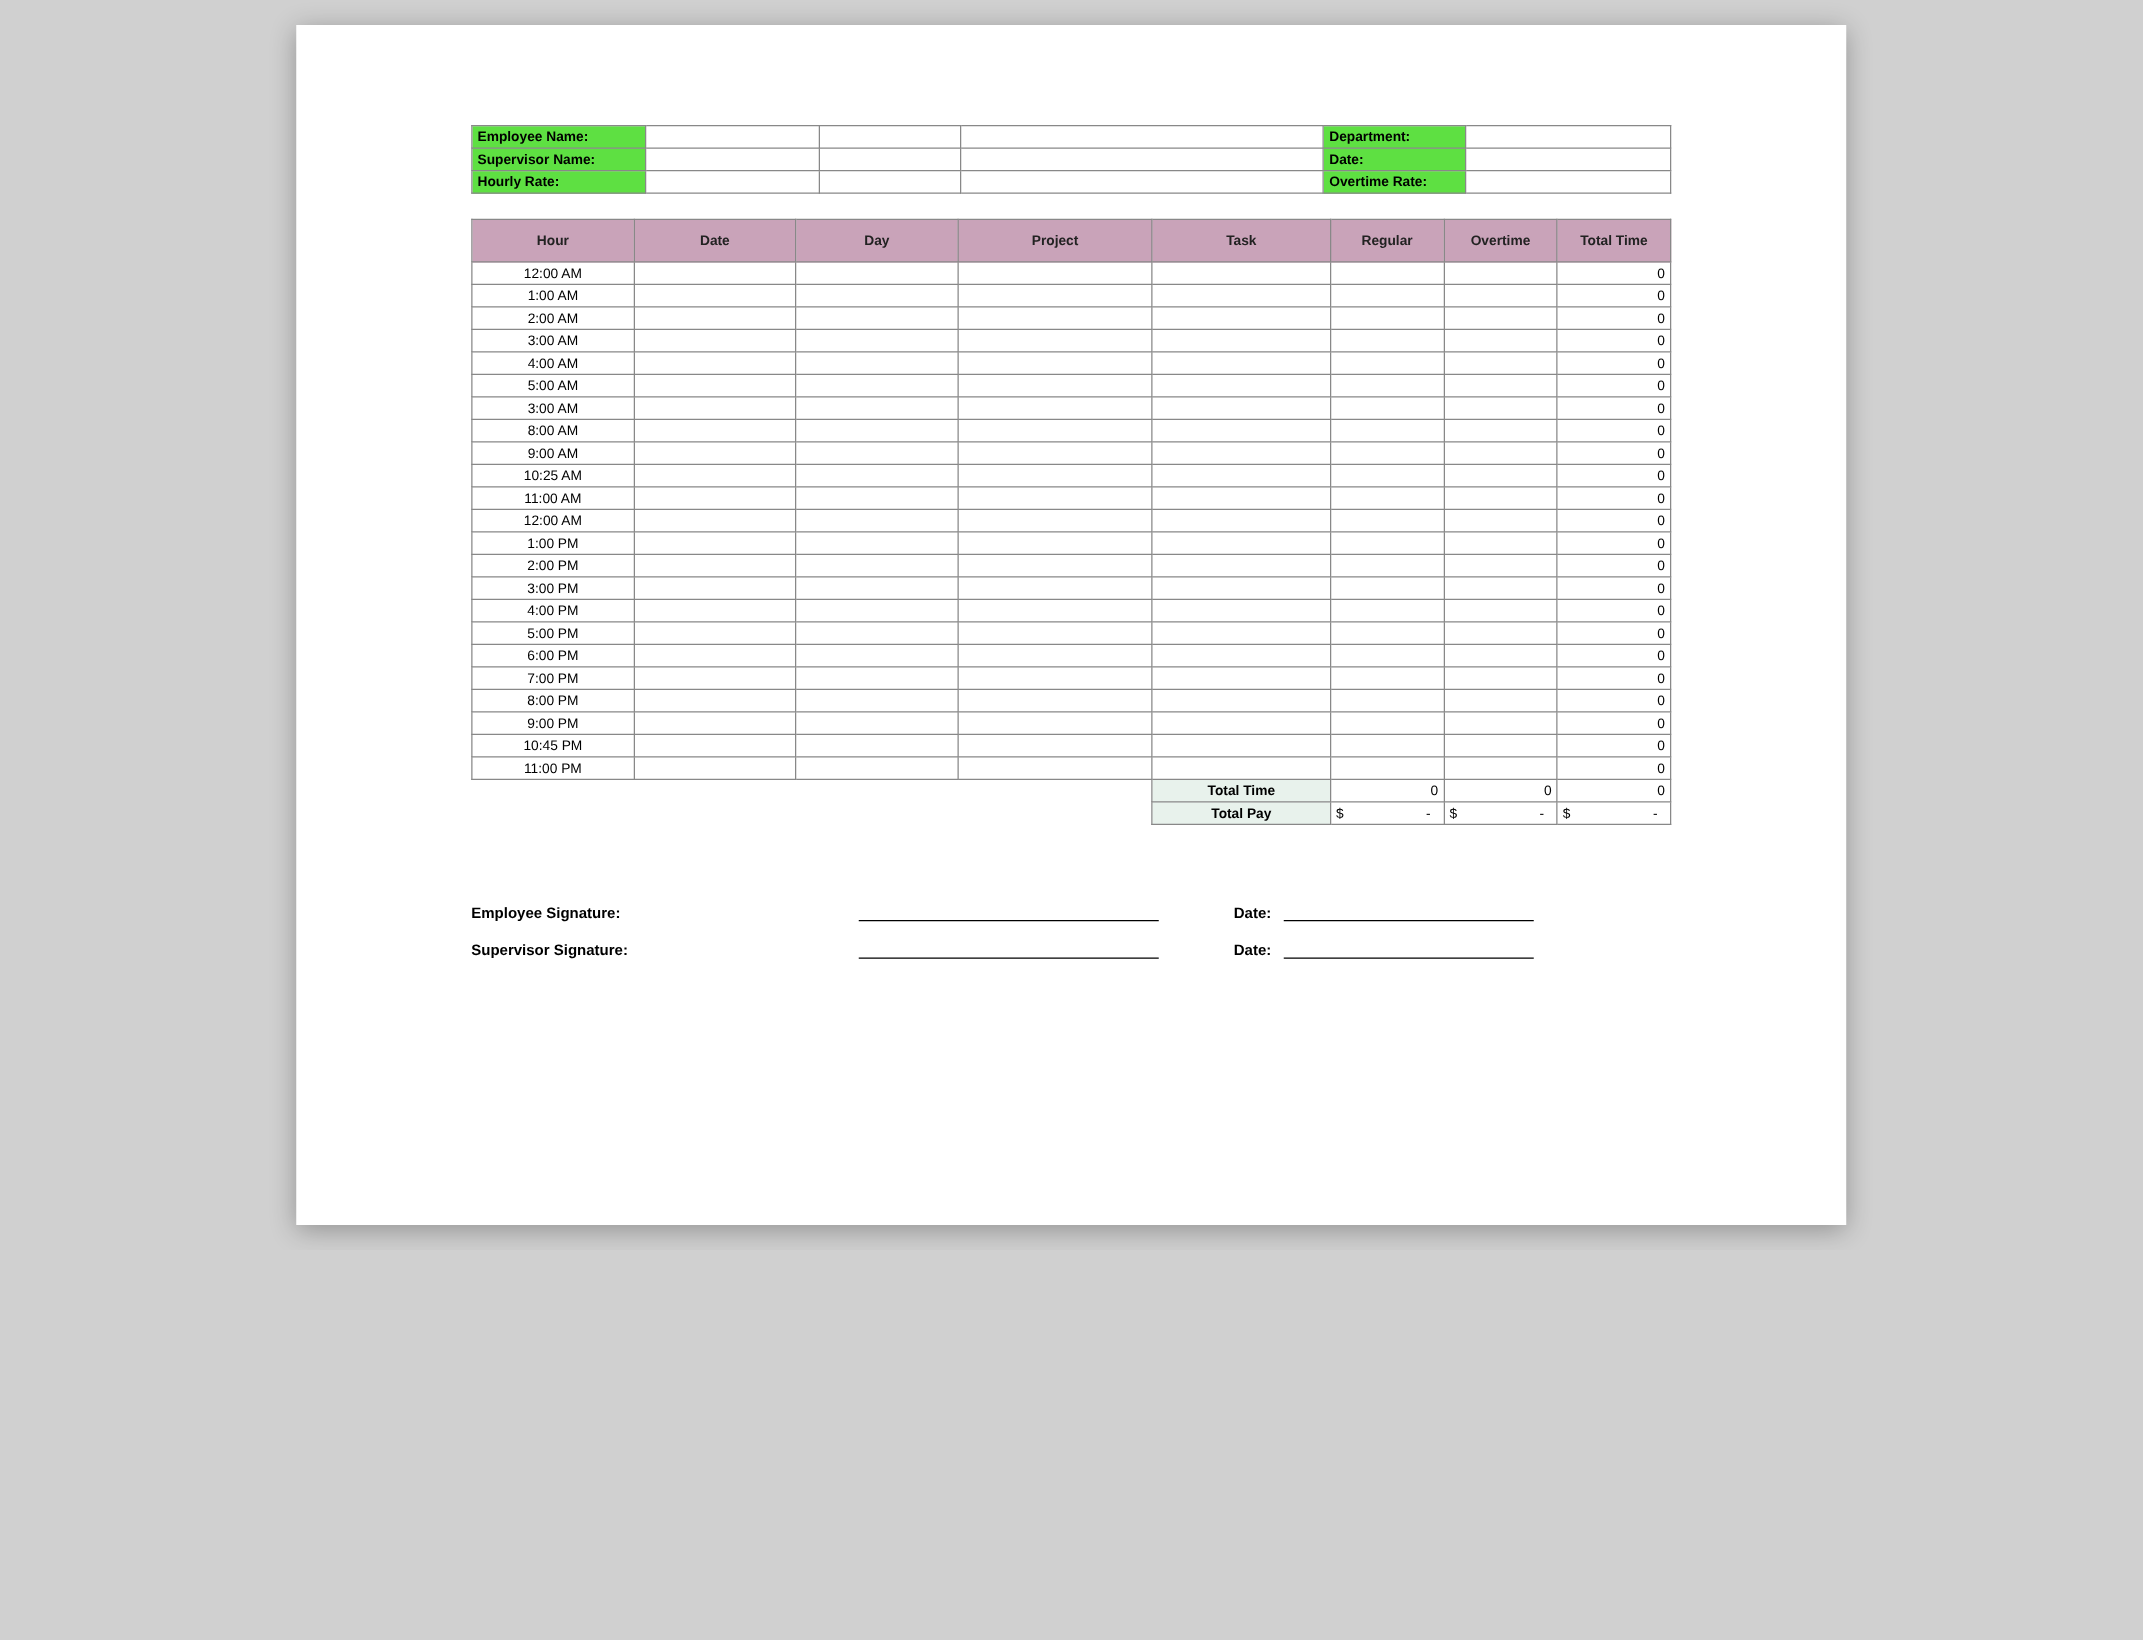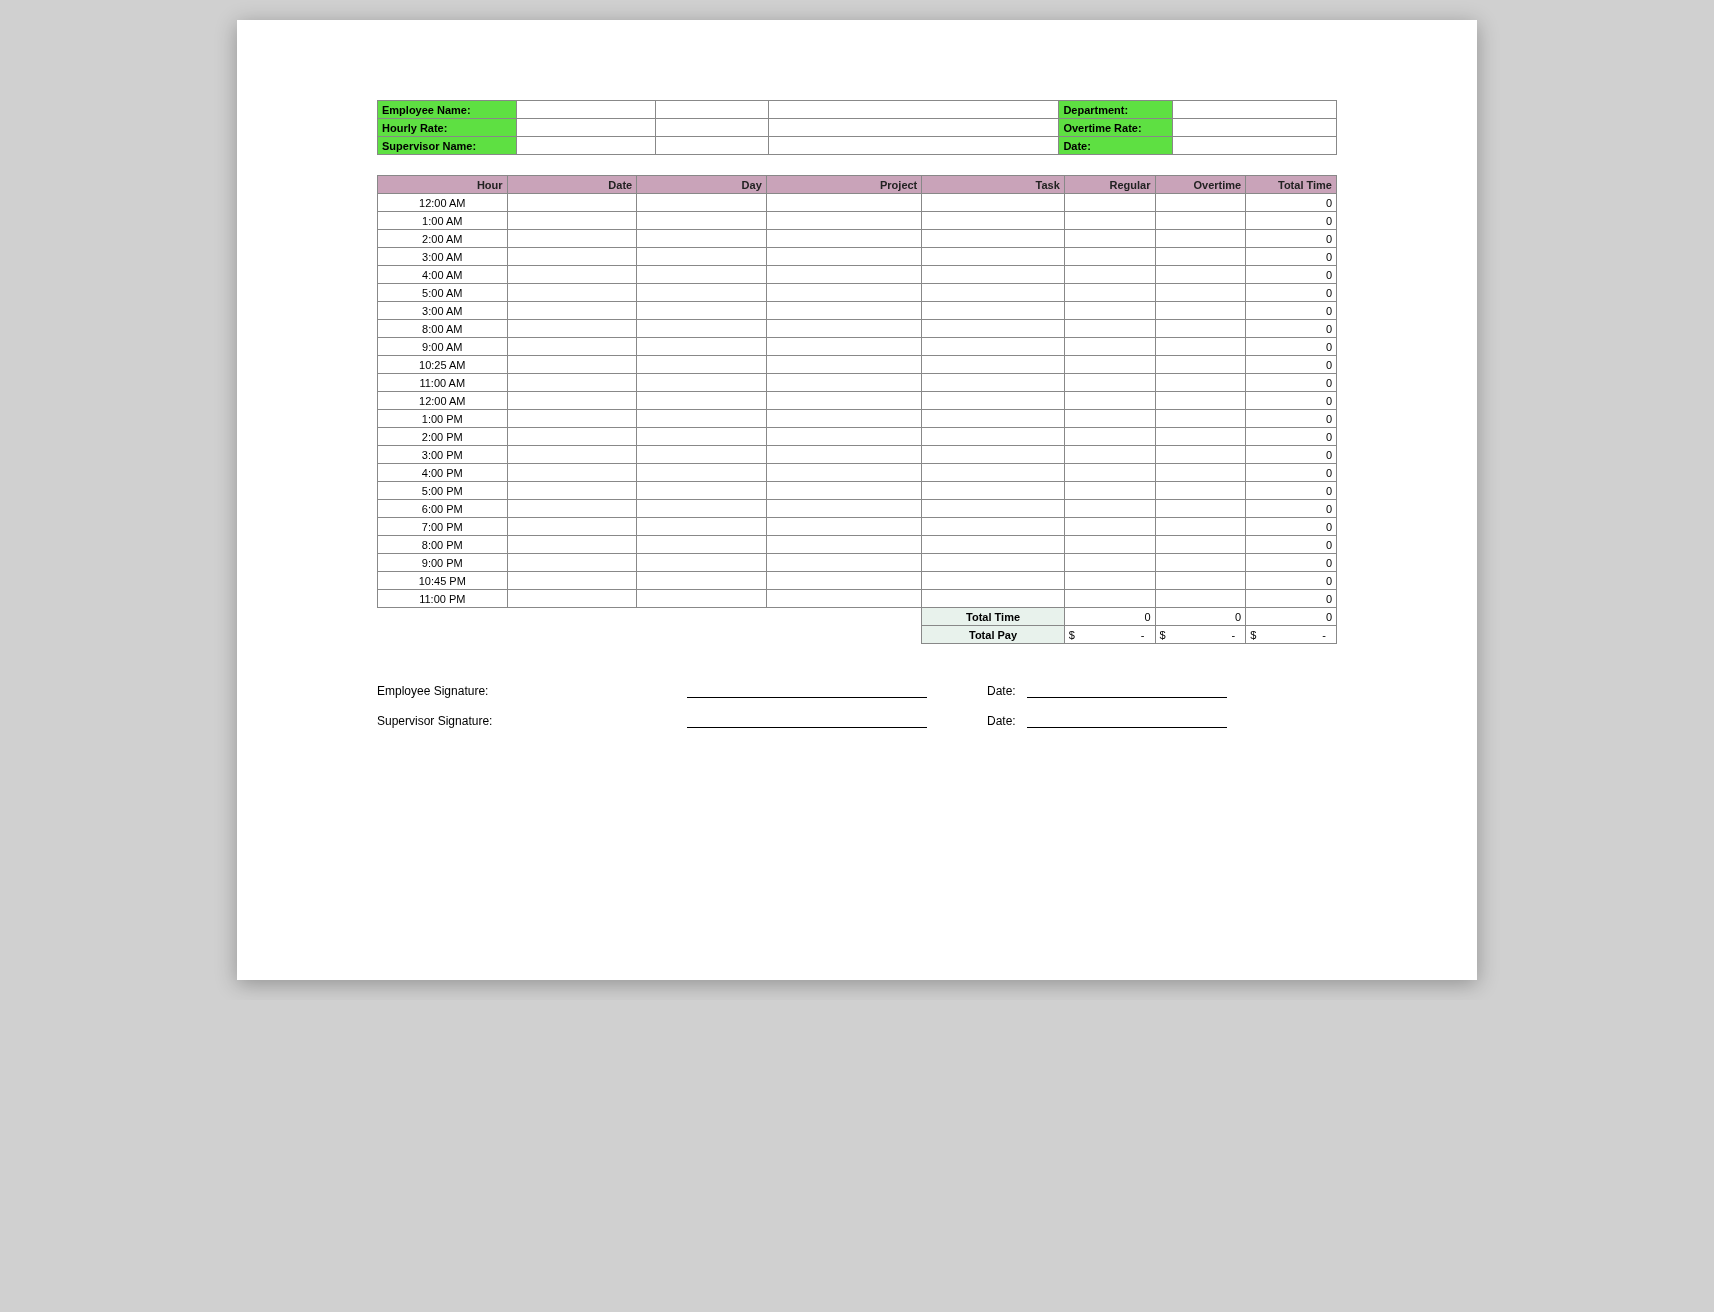--- a/index.html
+++ b/index.html
@@ -26,40 +26,40 @@
   .info-table td { height: 18px; }
   .info-label { background: #5ee042; font-weight: 700; font-size: 11px; }
   .info-left  { width: 110px; }
   .info-blank1 { width: 110px; }
   .info-blank2 { width: 90px; }
   .info-blank3 { width: 230px; }
   .info-right { width: 90px; }
   .info-val   { width: 130px; }
 
   
-  .ts-header th { background: #c9a3b9; color: #222; font-weight: 700; text-align: right; font-size: 11px; height: 18px; }
+  .ts-header th { background: #c9a3b9; color: #222; font-weight: 700; text-align: center; font-size: 11px; height: 34px; }
   .ts-row td { text-align: center; }
   .ts-row .total-cell { text-align: right; padding-right: 4px; }
   .col-hour { width: 100px; }
   .col-date { width: 100px; }
   .col-day  { width: 100px; }
   .col-proj { width: 120px; }
   .col-task { width: 110px; }
   .col-reg  { width: 70px; }
   .col-ot   { width: 70px; }
   .col-tot  { width: 70px; }
 
   .summary-row td { font-size: 11px; }
   .summary-label { background: #e8f2ec; font-weight: 700; text-align: center; }
   .summary-val   { text-align: right; padding-right: 4px; }
   .pay-cell { text-align: left; padding-left: 4px; }
   .pay-dash { float: right; padding-right: 6px; }
 
   
-  .sig-block { margin-top: 40px; font-size: 12px; font-weight: 400; }
+  .sig-block { margin-top: 63px; font-size: 12px; font-weight: 700; }
   .sig-row { display: flex; align-items: flex-end; margin-bottom: 16px; }
   .sig-label { width: 310px; }
   .sig-line  { width: 240px; border-bottom: 1.5px solid #000; height: 14px; margin-right: 60px;}
   .sig-date-lbl { width: 40px; }
   .sig-date-line { width: 200px; border-bottom: 1.5px solid #000; height: 14px;}
 </style>
 </head>
 <body>
 
 <div class="page">
@@ -68,33 +68,33 @@
     <tbody>
         <tr>
       <td class="info-label info-left">Employee Name:</td>
       <td class="info-blank1"></td>
       <td class="info-blank2"></td>
       <td class="info-blank3"></td>
       <td class="info-label info-right">Department:</td>
       <td class="info-val"></td>
     </tr>
     <tr>
-      <td class="info-label info-left">Hourly Rate:</td>
-      <td></td>
-      <td></td>
-      <td></td>
-      <td class="info-label info-right">Overtime Rate:</td>
+      <td class="info-label info-left">Supervisor Name:</td>
+      <td></td>
+      <td></td>
+      <td></td>
+      <td class="info-label info-right">Date:</td>
       <td></td>
     </tr>
     <tr>
-      <td class="info-label info-left">Supervisor Name:</td>
-      <td></td>
-      <td></td>
-      <td></td>
-      <td class="info-label info-right">Date:</td>
+      <td class="info-label info-left">Hourly Rate:</td>
+      <td></td>
+      <td></td>
+      <td></td>
+      <td class="info-label info-right">Overtime Rate:</td>
       <td></td>
     </tr>
   </tbody>
     </table>
 
   <div style="height:20px"></div>
 
   <table class="ts-table">
     <colgroup>
       <col class="col-hour">

